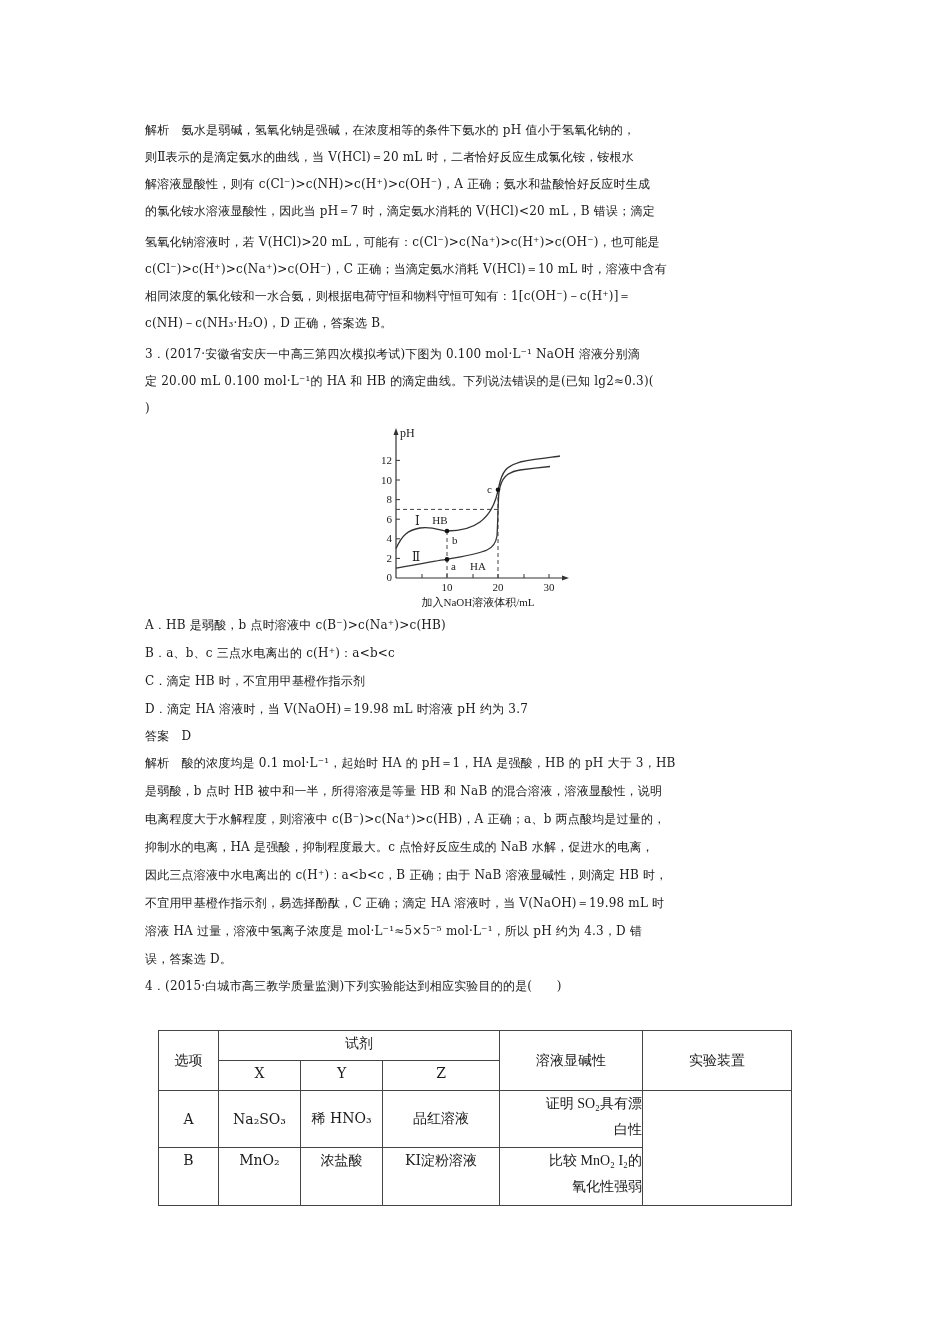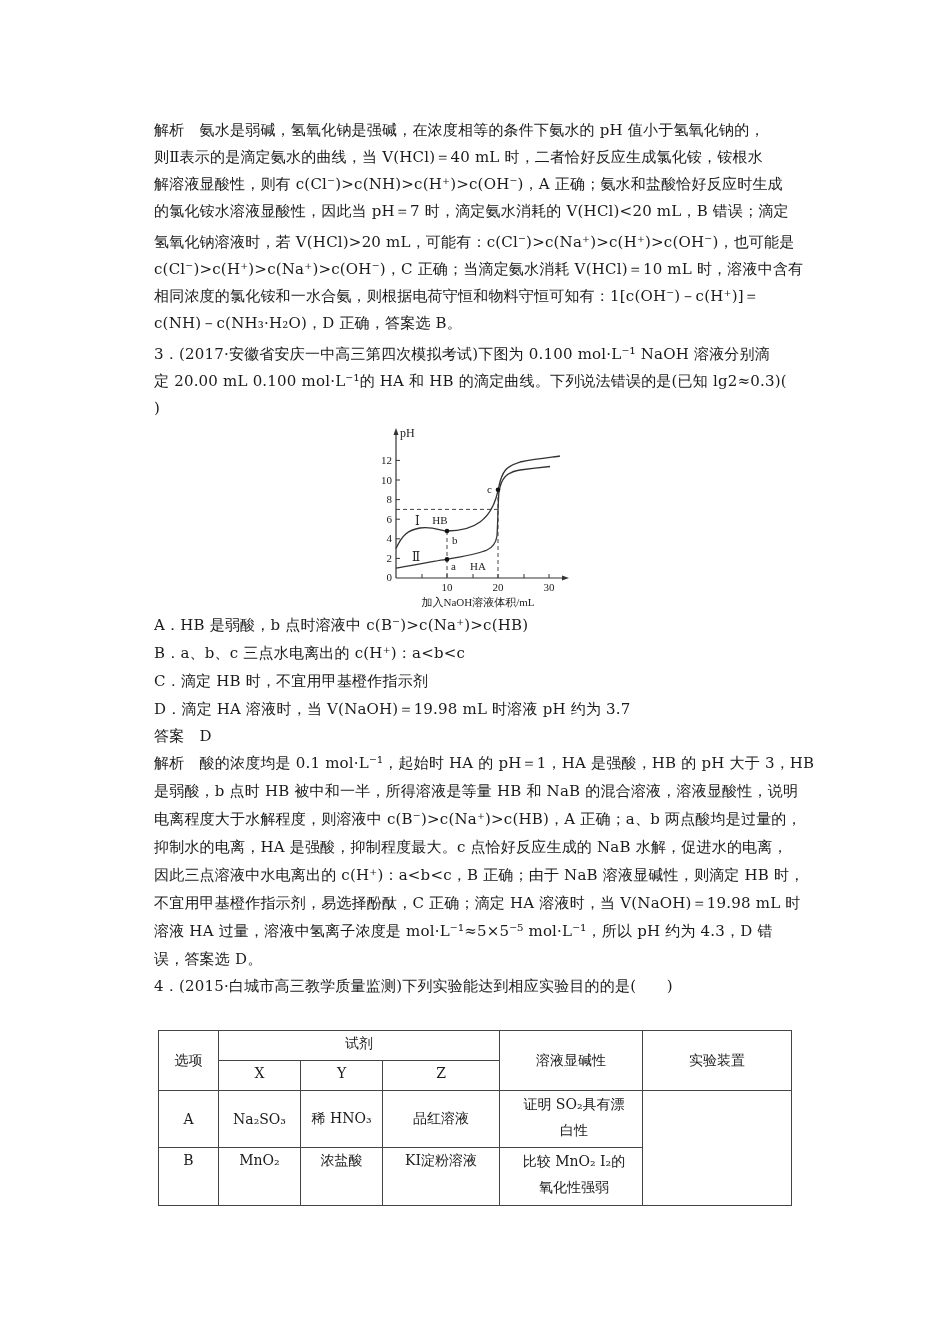--- a/index.html
+++ b/index.html
@@ -1,35 +1,35 @@
 <!DOCTYPE html>
 <html><head>
 <meta charset="utf-8">
 <style>
   html, body { margin:0; padding:0; background:#ffffff; }
   body { width:950px; height:1344px; position:relative; overflow:hidden;
          font-family:"DejaVu Serif","Liberation Serif",serif; color:#1a1a1a; }
   .page { position:absolute; left:0; top:0; width:950px; height:1344px; }
-  .line { position:absolute; left:154px; font-size:15px; line-height:18px; white-space:nowrap; letter-spacing:0.2px; }
+  .line { position:absolute; left:145px; font-size:12px; line-height:18px; white-space:nowrap; letter-spacing:0.2px; }
   .chart { position:absolute; left:360px; top:420px; width:220px; height:195px; }
   .chart text { font-family:"Liberation Serif","DejaVu Serif",serif; fill:#222; }
   table.exp { position:absolute; left:158px; top:1030px; border-collapse:collapse;
               font-size:14px; }
   table.exp td { border:1.3px solid #444; text-align:center; vertical-align:middle; padding:0; }
   table.exp td.top { vertical-align:top; padding-top:4px; }
-  table.exp td.left { text-align:center; padding-left:6px; line-height:26px; vertical-align:top; }
+  table.exp td.left { text-align:right; padding-left:6px; line-height:26px; vertical-align:top;font-family:Liberation Serif, serif; }
 </style>
 </head>
 <body>
 
 <div class="page">
 
   <div>
     <div class="line" style="top:121px">解析　氨水是弱碱，氢氧化钠是强碱，在浓度相等的条件下氨水的 pH 值小于氢氧化钠的，</div>
-    <div class="line" style="top:148px">则Ⅱ表示的是滴定氨水的曲线，当 V(HCl)＝40 mL 时，二者恰好反应生成氯化铵，铵根水</div>
+    <div class="line" style="top:148px">则Ⅱ表示的是滴定氨水的曲线，当 V(HCl)＝20 mL 时，二者恰好反应生成氯化铵，铵根水</div>
     <div class="line" style="top:175px">解溶液显酸性，则有 c(Cl⁻)&gt;c(NH)&gt;c(H⁺)&gt;c(OH⁻)，A 正确；氨水和盐酸恰好反应时生成</div>
     <div class="line" style="top:202px">的氯化铵水溶液显酸性，因此当 pH＝7 时，滴定氨水消耗的 V(HCl)&lt;20 mL，B 错误；滴定</div>
     <div class="line" style="top:233px">氢氧化钠溶液时，若 V(HCl)&gt;20 mL，可能有：c(Cl⁻)&gt;c(Na⁺)&gt;c(H⁺)&gt;c(OH⁻)，也可能是</div>
     <div class="line" style="top:260px">c(Cl⁻)&gt;c(H⁺)&gt;c(Na⁺)&gt;c(OH⁻)，C 正确；当滴定氨水消耗 V(HCl)＝10 mL 时，溶液中含有</div>
     <div class="line" style="top:287px">相同浓度的氯化铵和一水合氨，则根据电荷守恒和物料守恒可知有：1[c(OH⁻)－c(H⁺)]＝</div>
     <div class="line" style="top:314px">c(NH)－c(NH₃·H₂O)，D 正确，答案选 B。</div>
   </div>
 
   <div>
     <div class="line" style="top:345px">3．(2017·安徽省安庆一中高三第四次模拟考试)下图为 0.100 mol·L⁻¹ NaOH 溶液分别滴</div>

